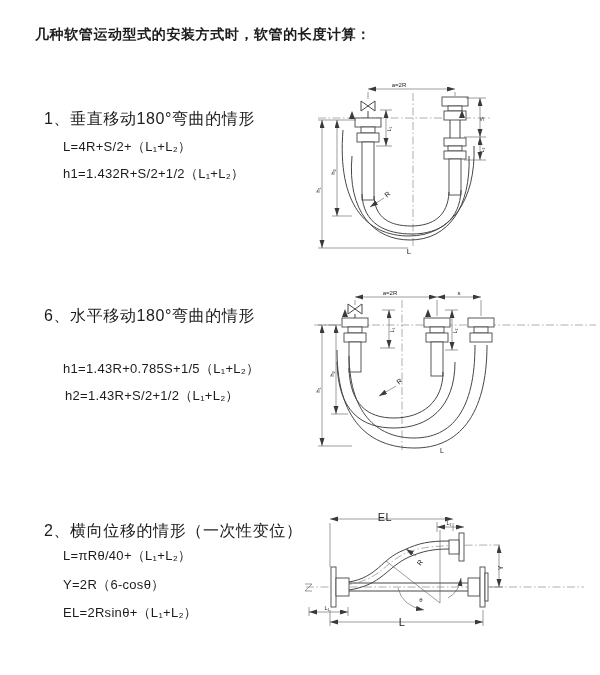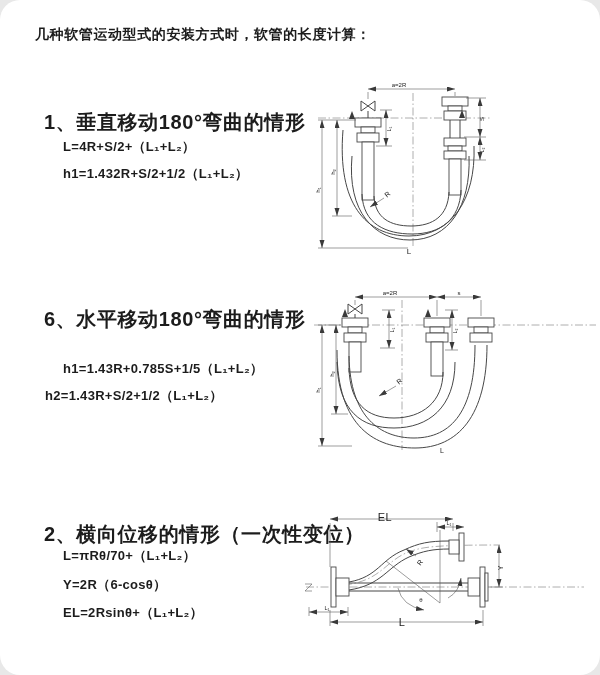--- a/index.html
+++ b/index.html
@@ -1,22 +1,22 @@
 <!DOCTYPE html>
 <html><head>
 <meta charset="utf-8">
 <style>
   html,body{margin:0;padding:0;background:#e8e8e8;}
   .page{
     position:relative;width:600px;height:675px;margin:0 auto;background:#ffffff;
-    font-family:"Liberation Sans","DejaVu Sans",sans-serif;color:#1c1c1c;overflow:hidden;border-radius:20px;
+    font-family:"Liberation Sans","DejaVu Sans",sans-serif;color:#1c1c1c;overflow:hidden;
   }
   .title{position:absolute;left:35px;top:26px;font-size:14px;font-weight:600;letter-spacing:.6px;}
-  .sec-heading{position:absolute;font-size:20px;font-weight:700;letter-spacing:.6px;}
-  .formula{position:absolute;font-size:13px;font-weight:700;letter-spacing:.3px;}
+  .sec-heading{position:absolute;font-size:16px;font-weight:400;letter-spacing:.6px;}
+  .formula{position:absolute;font-size:13px;font-weight:400;letter-spacing:.3px;}
   svg{position:absolute;overflow:visible;}
   svg text{font-family:"Liberation Sans","DejaVu Sans",sans-serif;fill:#222;}
   .dimtxt{font-size:6px;}
   .dimtxt-s{font-size:5.5px;}
   .rlabel{font-size:7px;}
   .biglabel{font-size:8px;}
   .xlabel{font-size:11px;letter-spacing:.5px;}
   .main{stroke:#474747;stroke-width:1;fill:none;}
   .thin{stroke:#5a5a5a;stroke-width:.6;fill:none;}
   .cl{stroke:#6a6a6a;stroke-width:.55;fill:none;stroke-dasharray:8 2.5 1.5 2.5;}
@@ -29,24 +29,24 @@
 <div class="page">
 
   <div class="title">几种软管运动型式的安装方式时，软管的长度计算：</div>
 
   <div class="sec-heading" style="left:44px;top:109px">1、垂直移动180°弯曲的情形</div>
   <div class="formula" style="left:63px;top:138px">L=4R+S/2+（L₁+L₂）</div>
   <div class="formula" style="left:63px;top:165px">h1=1.432R+S/2+1/2（L₁+L₂）</div>
 
   <div class="sec-heading" style="left:44px;top:306px">6、水平移动180°弯曲的情形</div>
   <div class="formula" style="left:63px;top:360px">h1=1.43R+0.785S+1/5（L₁+L₂）</div>
-  <div class="formula" style="left:45px;top:387px">h2=1.43R+S/2+1/2（L₁+L₂）</div>
+  <div class="formula" style="left:65px;top:387px">h2=1.43R+S/2+1/2（L₁+L₂）</div>
 
   <div class="sec-heading" style="left:44px;top:521px">2、横向位移的情形（一次性变位）</div>
-  <div class="formula" style="left:63px;top:547px">L=πRθ/70+（L₁+L₂）</div>
+  <div class="formula" style="left:63px;top:547px">L=πRθ/40+（L₁+L₂）</div>
   <div class="formula" style="left:63px;top:576px">Y=2R（6-cosθ）</div>
   <div class="formula" style="left:63px;top:604px">EL=2Rsinθ+（L₁+L₂）</div>
 
   <svg style="left:312px;top:76px" width="285" height="184" viewBox="312 76 285 184">
     <defs>
       <marker id="ar1" markerUnits="userSpaceOnUse" markerWidth="9" markerHeight="6" refX="8" refY="2.5" orient="auto-start-reverse">
         <path d="M0,0 L8,2.5 L0,5 z" fill="#3a3a3a"></path>
       </marker>
       <pattern id="br1" patternUnits="userSpaceOnUse" width="4" height="4">
         <path d="M0,4 L4,0 M0,0 L4,4" stroke="#6a6a6a" stroke-width="0.55"></path>

